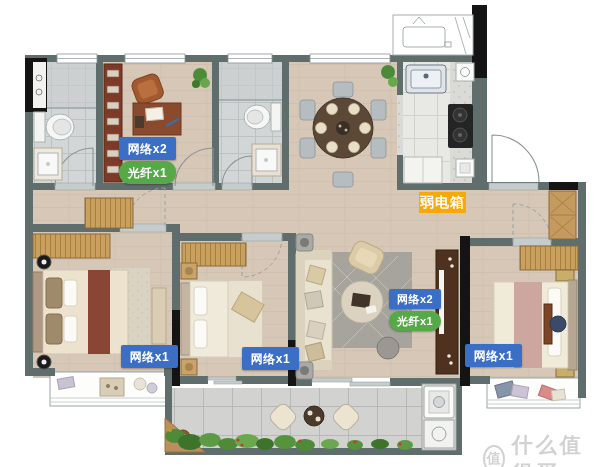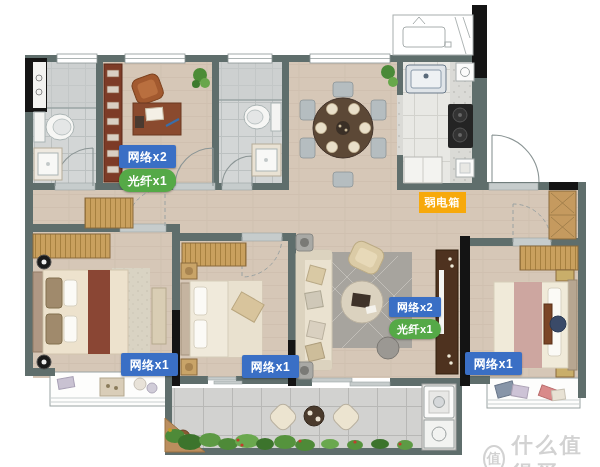--- a/index.html
+++ b/index.html
@@ -1,27 +1,27 @@
 <!DOCTYPE html>
 <html style="--network-blue: #3a6fc5; --fiber-green: #55a947; --weak-box-orange: #f7a90b;"><head>
 <meta charset="utf-8">
 <style>
   html,body{margin:0;padding:0;background:#fff;}
   .stage{position:relative;width:600px;height:467px;background:#fff;overflow:hidden;
          font-family:"Liberation Sans","DejaVu Sans",sans-serif;}
   .stage svg{position:absolute;left:0;top:0;}
   .tag{position:absolute;display:flex;align-items:center;justify-content:center;
        color:#fff;font-weight:bold;font-size:12px;line-height:1;width:57px;height:23px;
-       border-radius:2px;box-shadow:0 1px 2px rgba(0,0,0,.3);letter-spacing:.5px;margin-top:8px;}
+       border-radius:2px;box-shadow:0 1px 2px rgba(0,0,0,.3);letter-spacing:.5px;}
   .tag.small{width:52px;height:20px;font-size:11px;}
   .net{background:var(--network-blue,#3a6fc5);}
   .fiber{background:var(--fiber-green,#55a947);border-radius:11px;}
   .weak{position:absolute;display:flex;align-items:center;justify-content:center;
         background:var(--weak-box-orange,#f7a90b);color:#fff;font-weight:bold;
-        font-size:11px;width:47px;height:21px;letter-spacing:1px;}
+        font-size:14px;width:47px;height:21px;letter-spacing:1px;}
   .watermark{position:absolute;left:483px;top:431px;display:flex;align-items:center;gap:7px;
              color:#d2d2d2;}
   .wm-logo{width:24px;height:24px;border:2px solid #d2d2d2;border-radius:50%;
            display:flex;align-items:center;justify-content:center;font-size:14px;font-weight:bold;}
   .wm-text{font-size:21px;letter-spacing:3px;font-weight:bold;}
 </style>
 </head>
 <body>
 
 <div class="stage">

